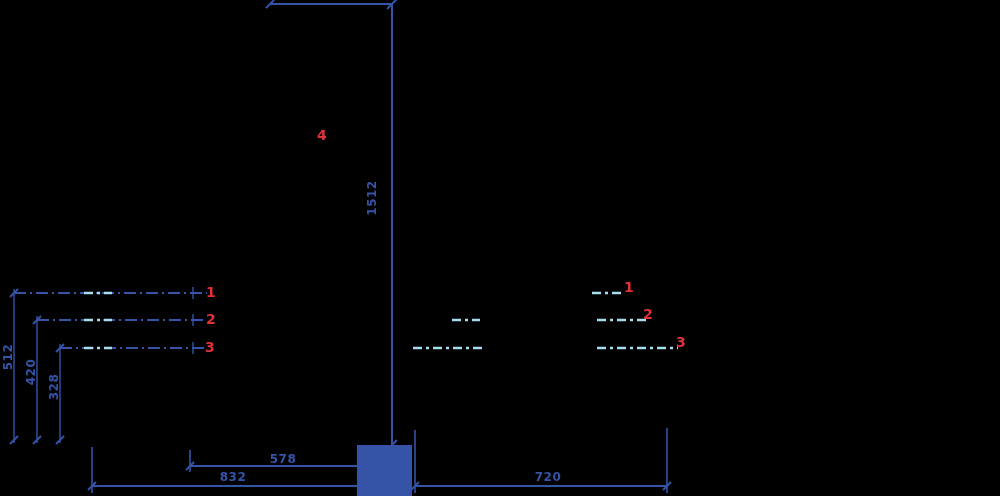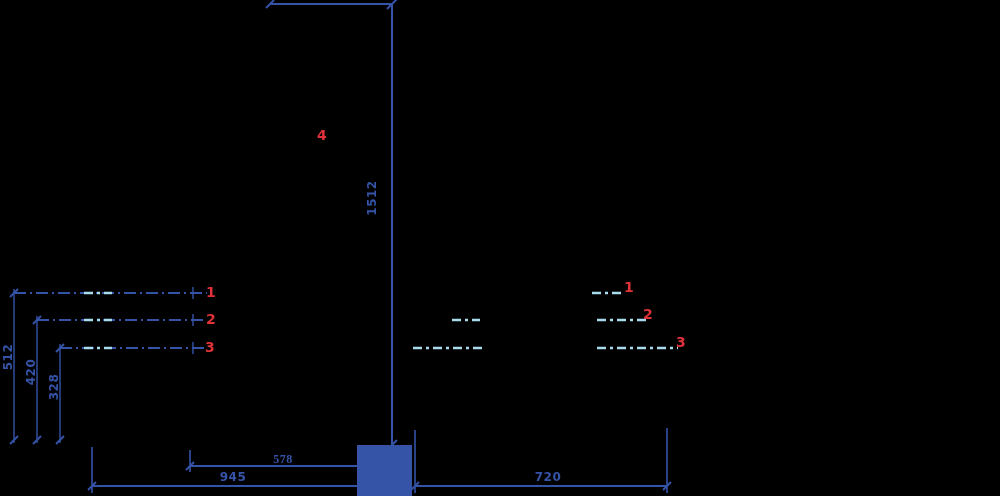--- a/index.html
+++ b/index.html
@@ -116,22 +116,22 @@
       <line x1="597" y1="348" x2="678" y2="348"></line>
     </g>
   </svg>
 
   <div class="dim-label rot" style="left:352px; top:191px;">1512</div>
 
   <div class="dim-label rot" style="left:-12px; top:350px;">512</div>
   <div class="dim-label rot" style="left:11px; top:365px;">420</div>
   <div class="dim-label rot" style="left:34px; top:380px;">328</div>
 
-  <div class="dim-label" style="left:263px; top:452px;font-family:Liberation Serif, serif;">578</div>
-  <div class="dim-label" style="left:213px; top:470px;">945</div>
+  <div class="dim-label" style="left:263px; top:452px;">578</div>
+  <div class="dim-label" style="left:213px; top:470px;">832</div>
   <div class="dim-label" style="left:528px; top:470px;">720</div>
 
   <span class="callout" style="left:317px; top:128px;">4</span>
 
   <span class="callout" style="left:206px; top:285px;">1</span>
   <span class="callout" style="left:206px; top:312px;">2</span>
   <span class="callout" style="left:205px; top:340px;">3</span>
 
   <span class="callout" style="left:624px; top:280px;">1</span>
   <span class="callout" style="left:643px; top:307px;">2</span>

